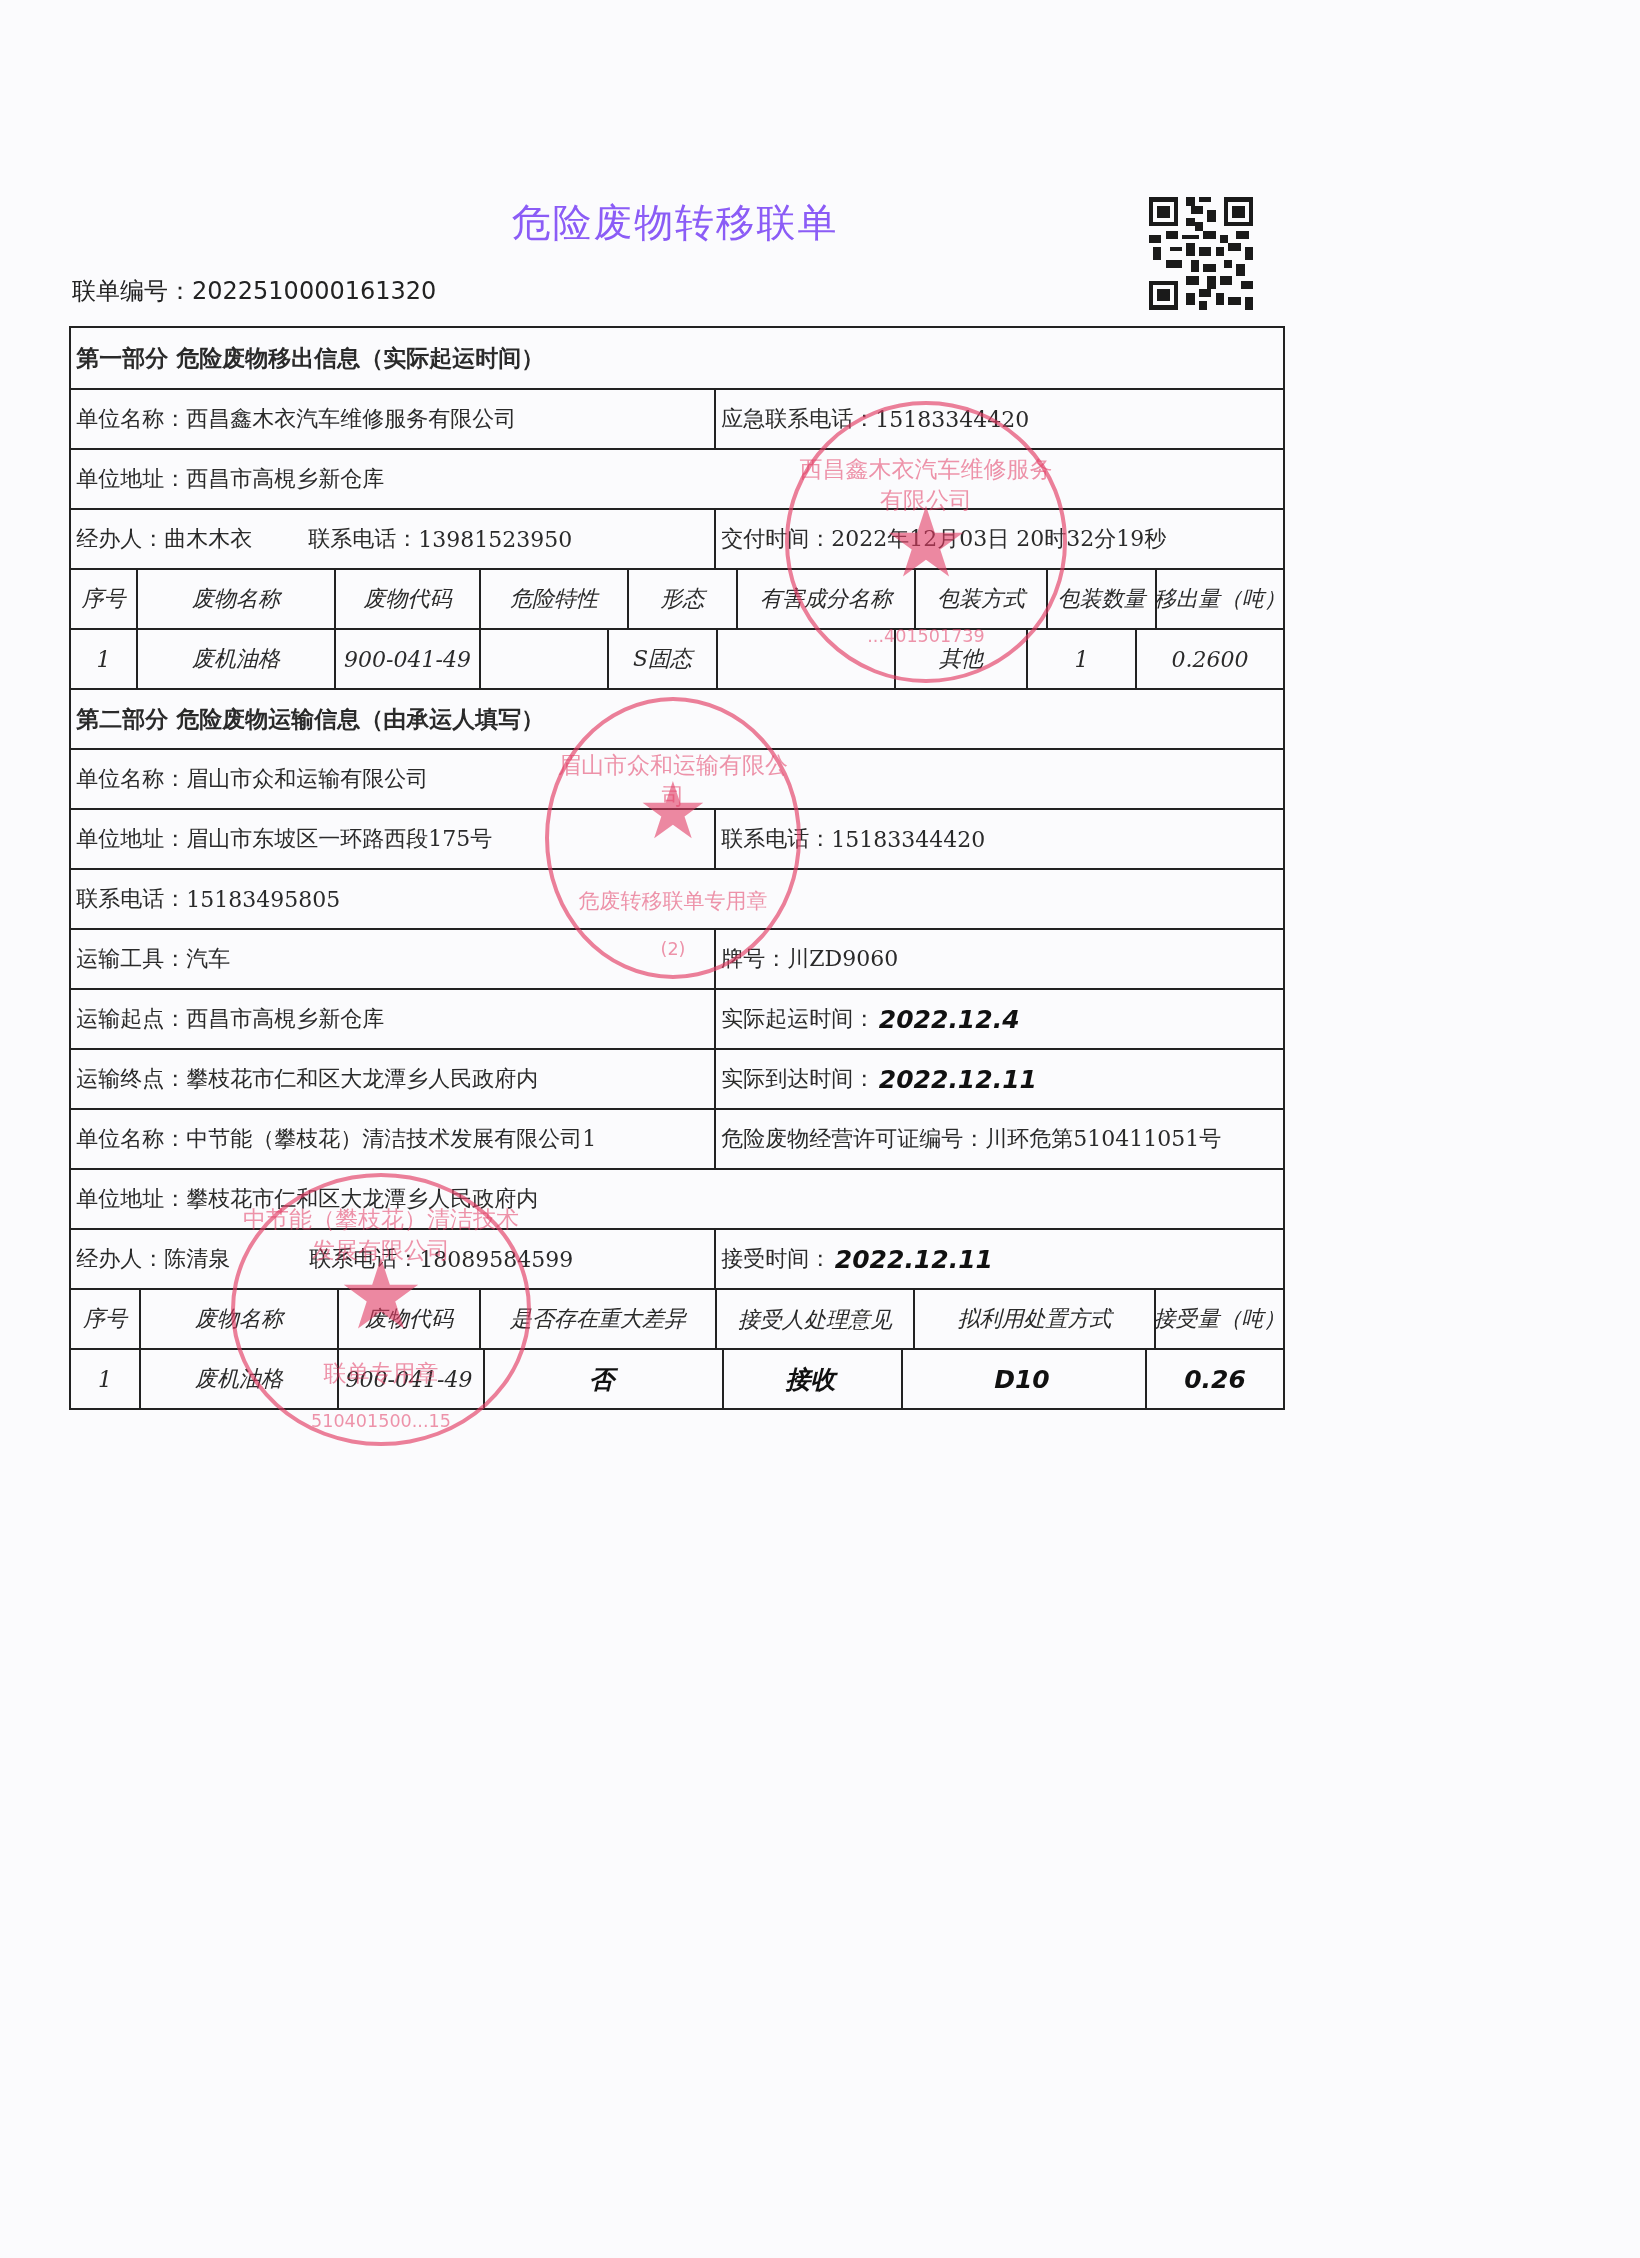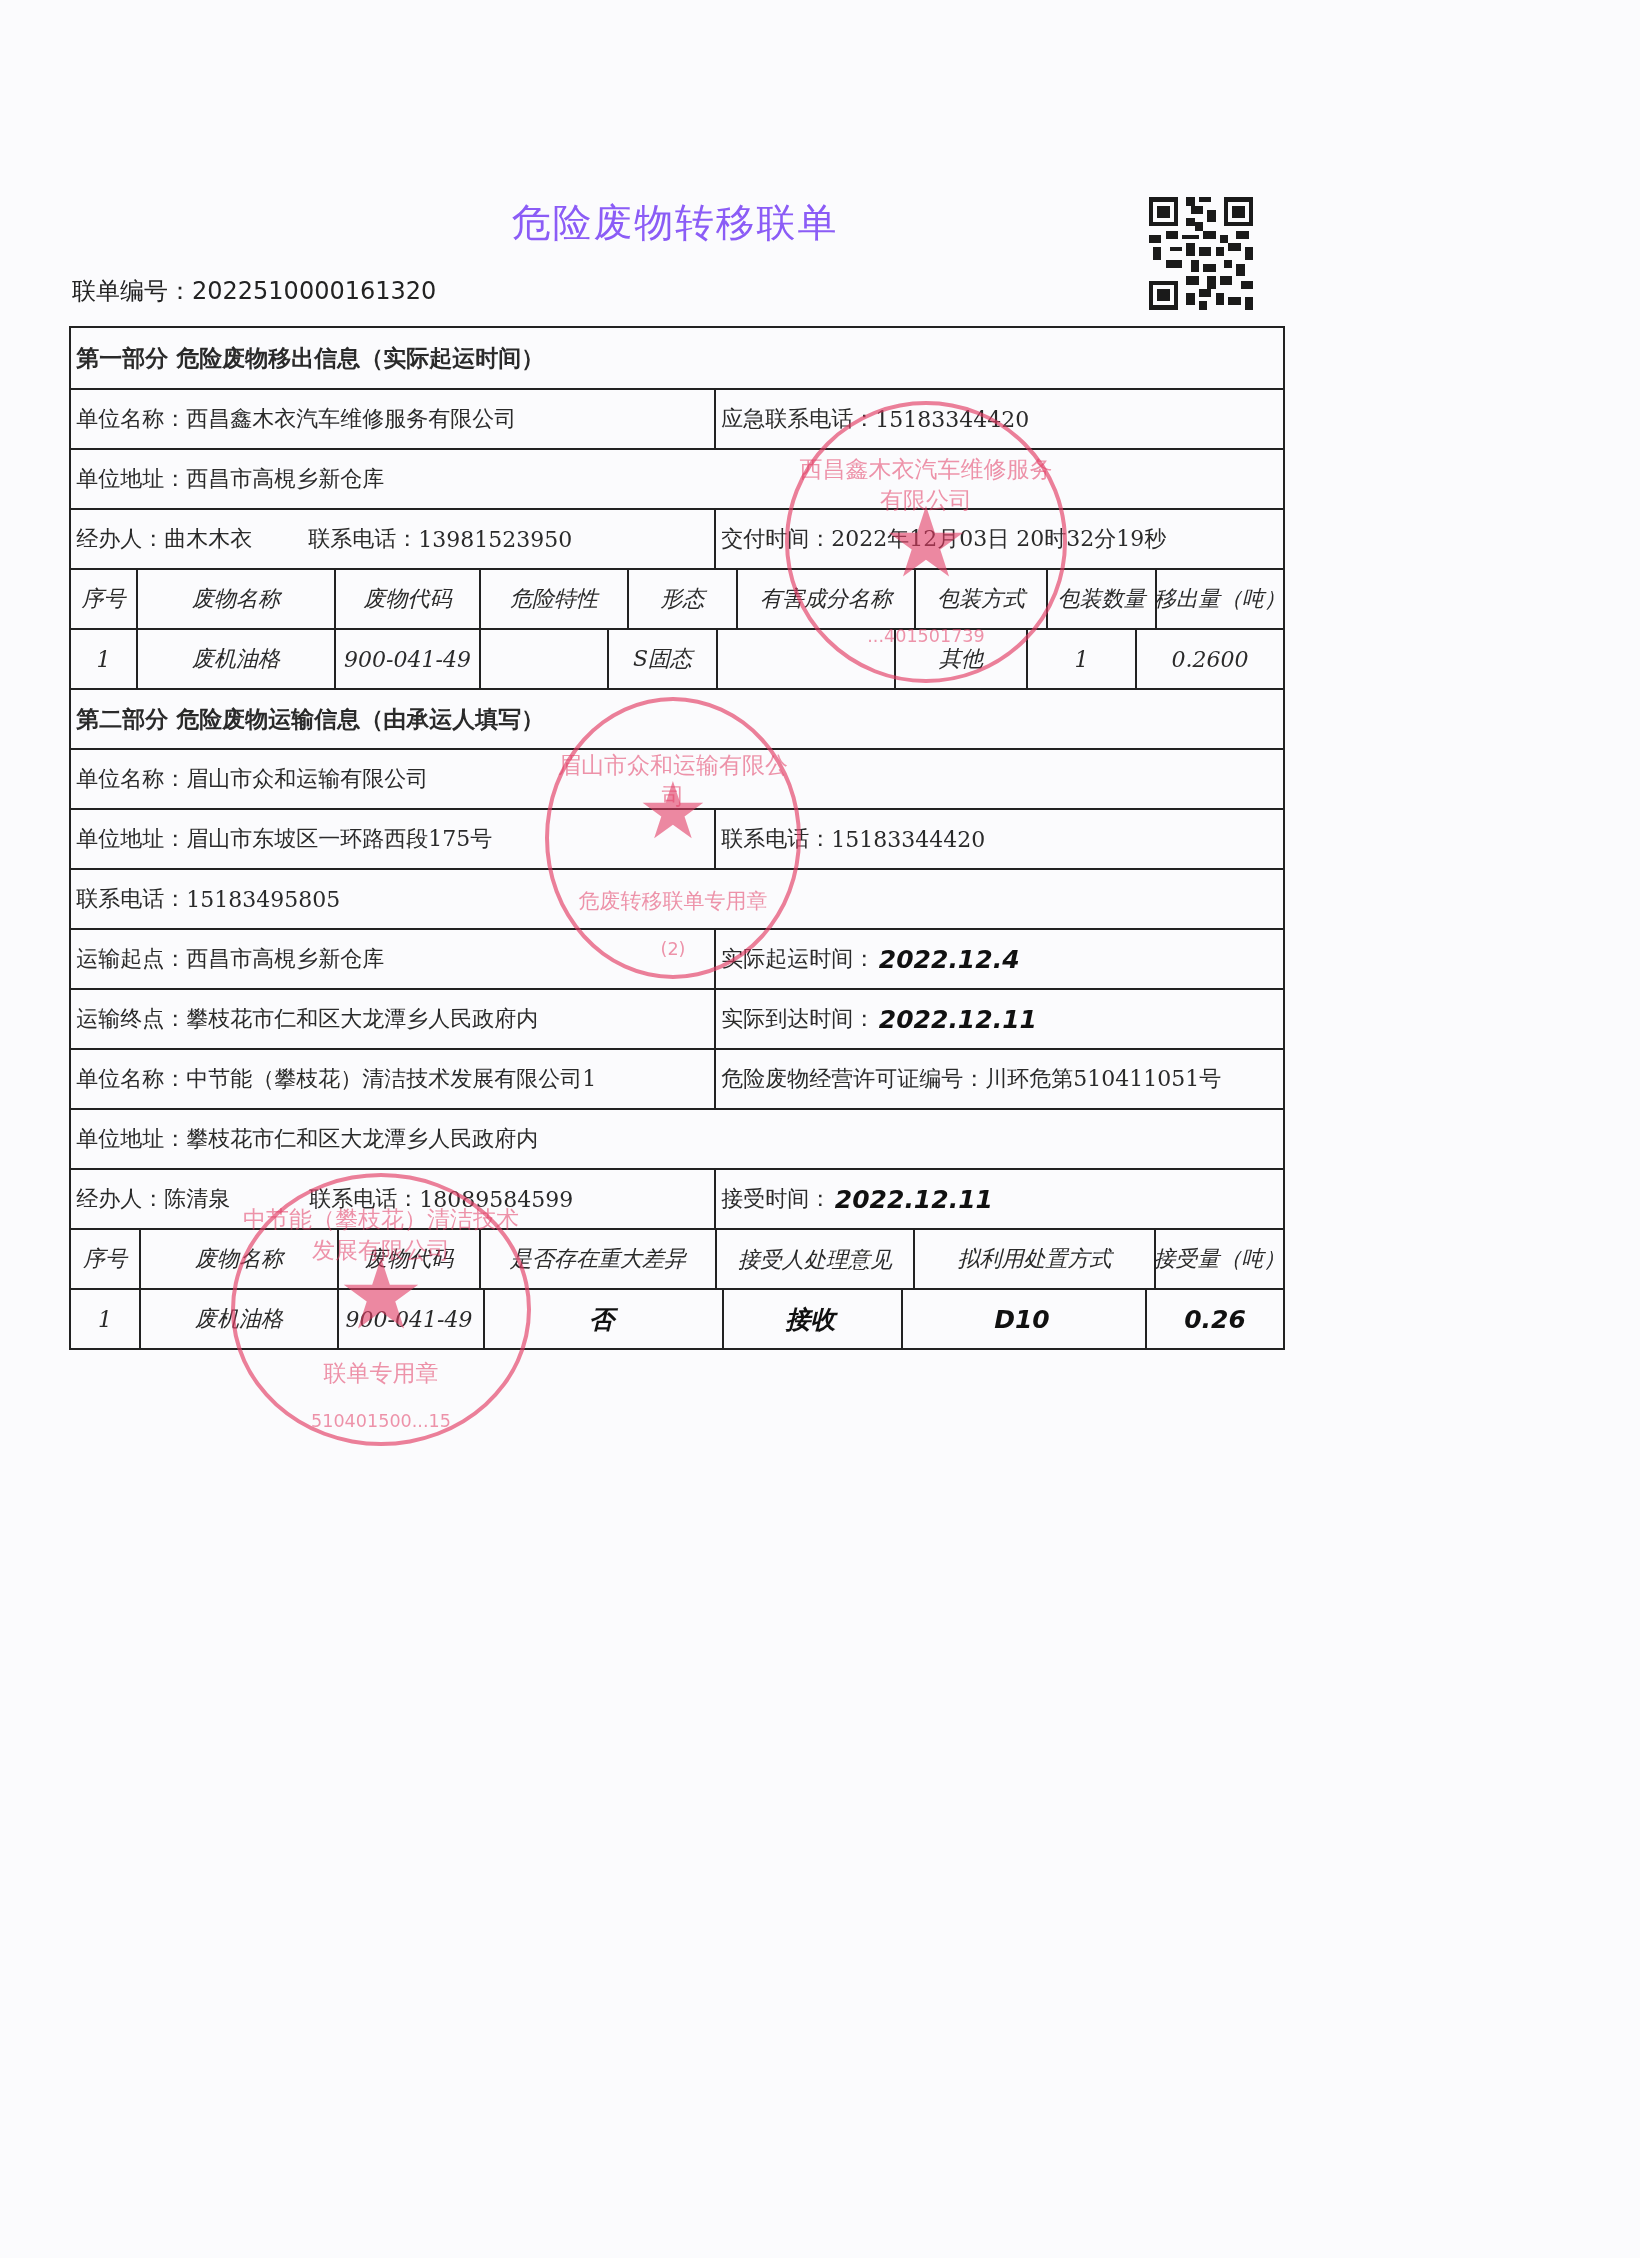--- a/index.html
+++ b/index.html
@@ -184,20 +184,30 @@
     </div>
   </div>
   <div class="row">
     <div class="cell" style="flex:1">
       <span>联系电话：</span>
         <span>15183495805</span>
     </div>
   </div>
   <div class="row">
     <div class="cell" style="width:643px">
+      <span>运输工具：</span>
+        <span>汽车</span>
+    </div>
+    <div class="cell" style="flex:1">
+      <span>牌号：</span>
+        <span>川ZD9060</span>
+    </div>
+  </div>
+  <div class="row">
+    <div class="cell" style="width:643px">
       <span>运输起点：</span>
         <span>西昌市高梘乡新仓库</span>
     </div>
     <div class="cell" style="flex:1">
       <span>实际起运时间：</span>
         <span class="hand">2022.12.4</span>
     </div>
   </div>
   <div class="row">
     <div class="cell" style="width:643px">

